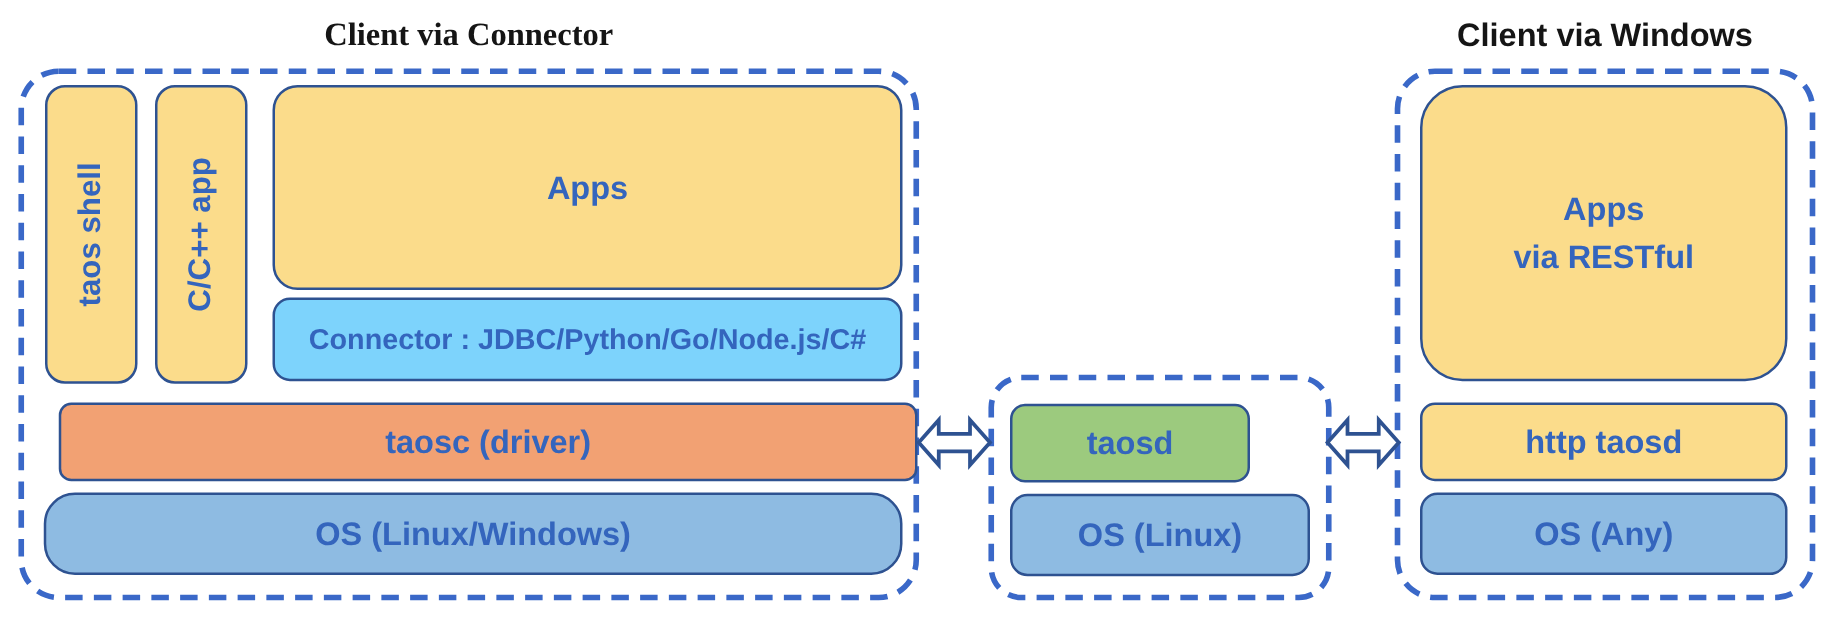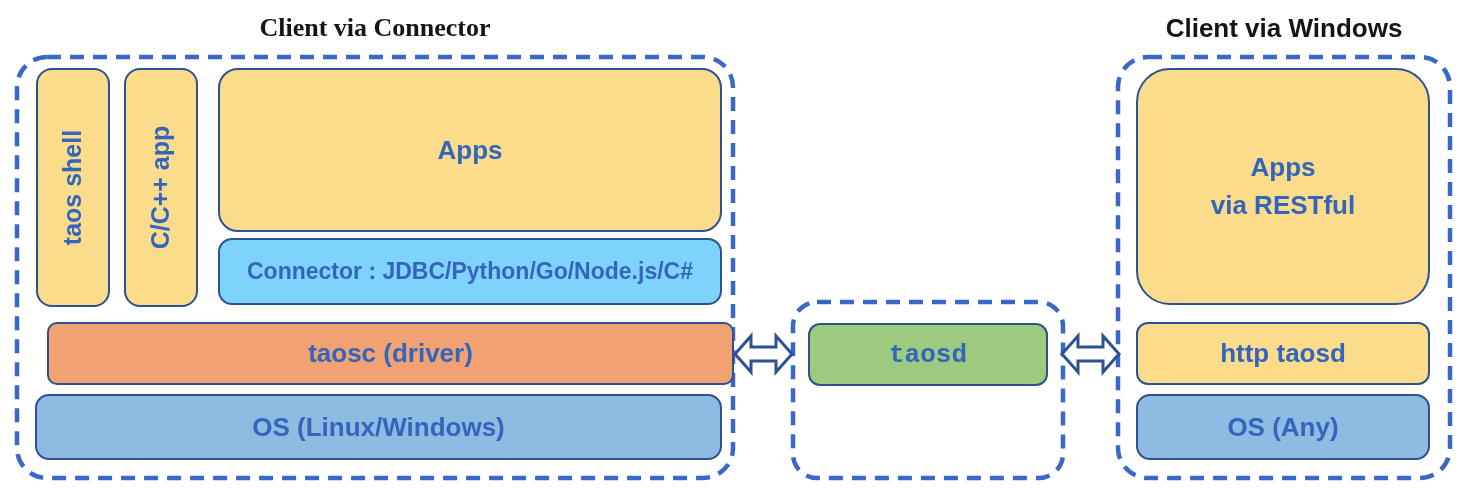--- a/index.html
+++ b/index.html
@@ -58,23 +58,23 @@
     transform: rotate(-90deg);
     white-space: nowrap;
     font-size: 25px;
   }
 
   #box-taos-shell   { left: 36px;   top: 68px;  width: 74px;  height: 239px; border-radius: 16px; }
   #box-cpp-app      { left: 124px;  top: 68px;  width: 74px;  height: 239px; border-radius: 16px; }
   #box-apps         { left: 218px;  top: 68px;  width: 504px; height: 164px; border-radius: 20px; }
   #box-connector    { left: 218px;  top: 238px; width: 504px; height: 67px;  border-radius: 14px; font-size: 23px; }
   #box-taosc        { left: 35px;   top: 322px; width: 687px; height: 63px;  border-radius: 10px; margin-left: 12px; }
-  #box-os-left      { left: 35px;   top: 394px; width: 687px; height: 66px;  border-radius: 14px; }
+  #box-os-left      { left: 35px;   top: 394px; width: 687px; height: 66px;  border-radius: 25px; }
 
-  #box-taosd        { left: 808px;  top: 323px; width: 240px; height: 63px;  border-radius: 12px; font-family: Liberation Mono, monospace; }
+  #box-taosd        { left: 808px;  top: 323px; width: 192px; height: 63px;  border-radius: 12px; }
   #box-os-mid       { left: 808px;  top: 395px; width: 240px; height: 66px;  border-radius: 14px; }
 
   #box-apps-restful { left: 1136px; top: 68px;  width: 294px; height: 237px; border-radius: 34px; }
   #box-apps-restful .label { white-space: pre-line; line-height: 1.45; }
   #box-http-client  { left: 1136px; top: 322px; width: 294px; height: 63px;  border-radius: 12px; }
   #box-os-right     { left: 1136px; top: 394px; width: 294px; height: 66px;  border-radius: 14px; }
 </style>
 </head>
 <body>
 
@@ -108,20 +108,23 @@
   <div class="box orange" id="box-taosc">
     <span class="label">taosc (driver)</span>
   </div>
   <div class="box blue" id="box-os-left">
     <span class="label">OS (Linux/Windows)</span>
   </div>
 
   <div class="box green" id="box-taosd">
     <span class="label">taosd</span>
   </div>
+  <div class="box blue" id="box-os-mid">
+    <span class="label">OS (Linux)</span>
+  </div>
 
   <div class="box yellow" id="box-apps-restful">
     <span class="label">Apps
 via RESTful</span>
   </div>
   <div class="box yellow" id="box-http-client">
     <span class="label">http taosd</span>
   </div>
   <div class="box blue" id="box-os-right">
     <span class="label">OS (Any)</span>

